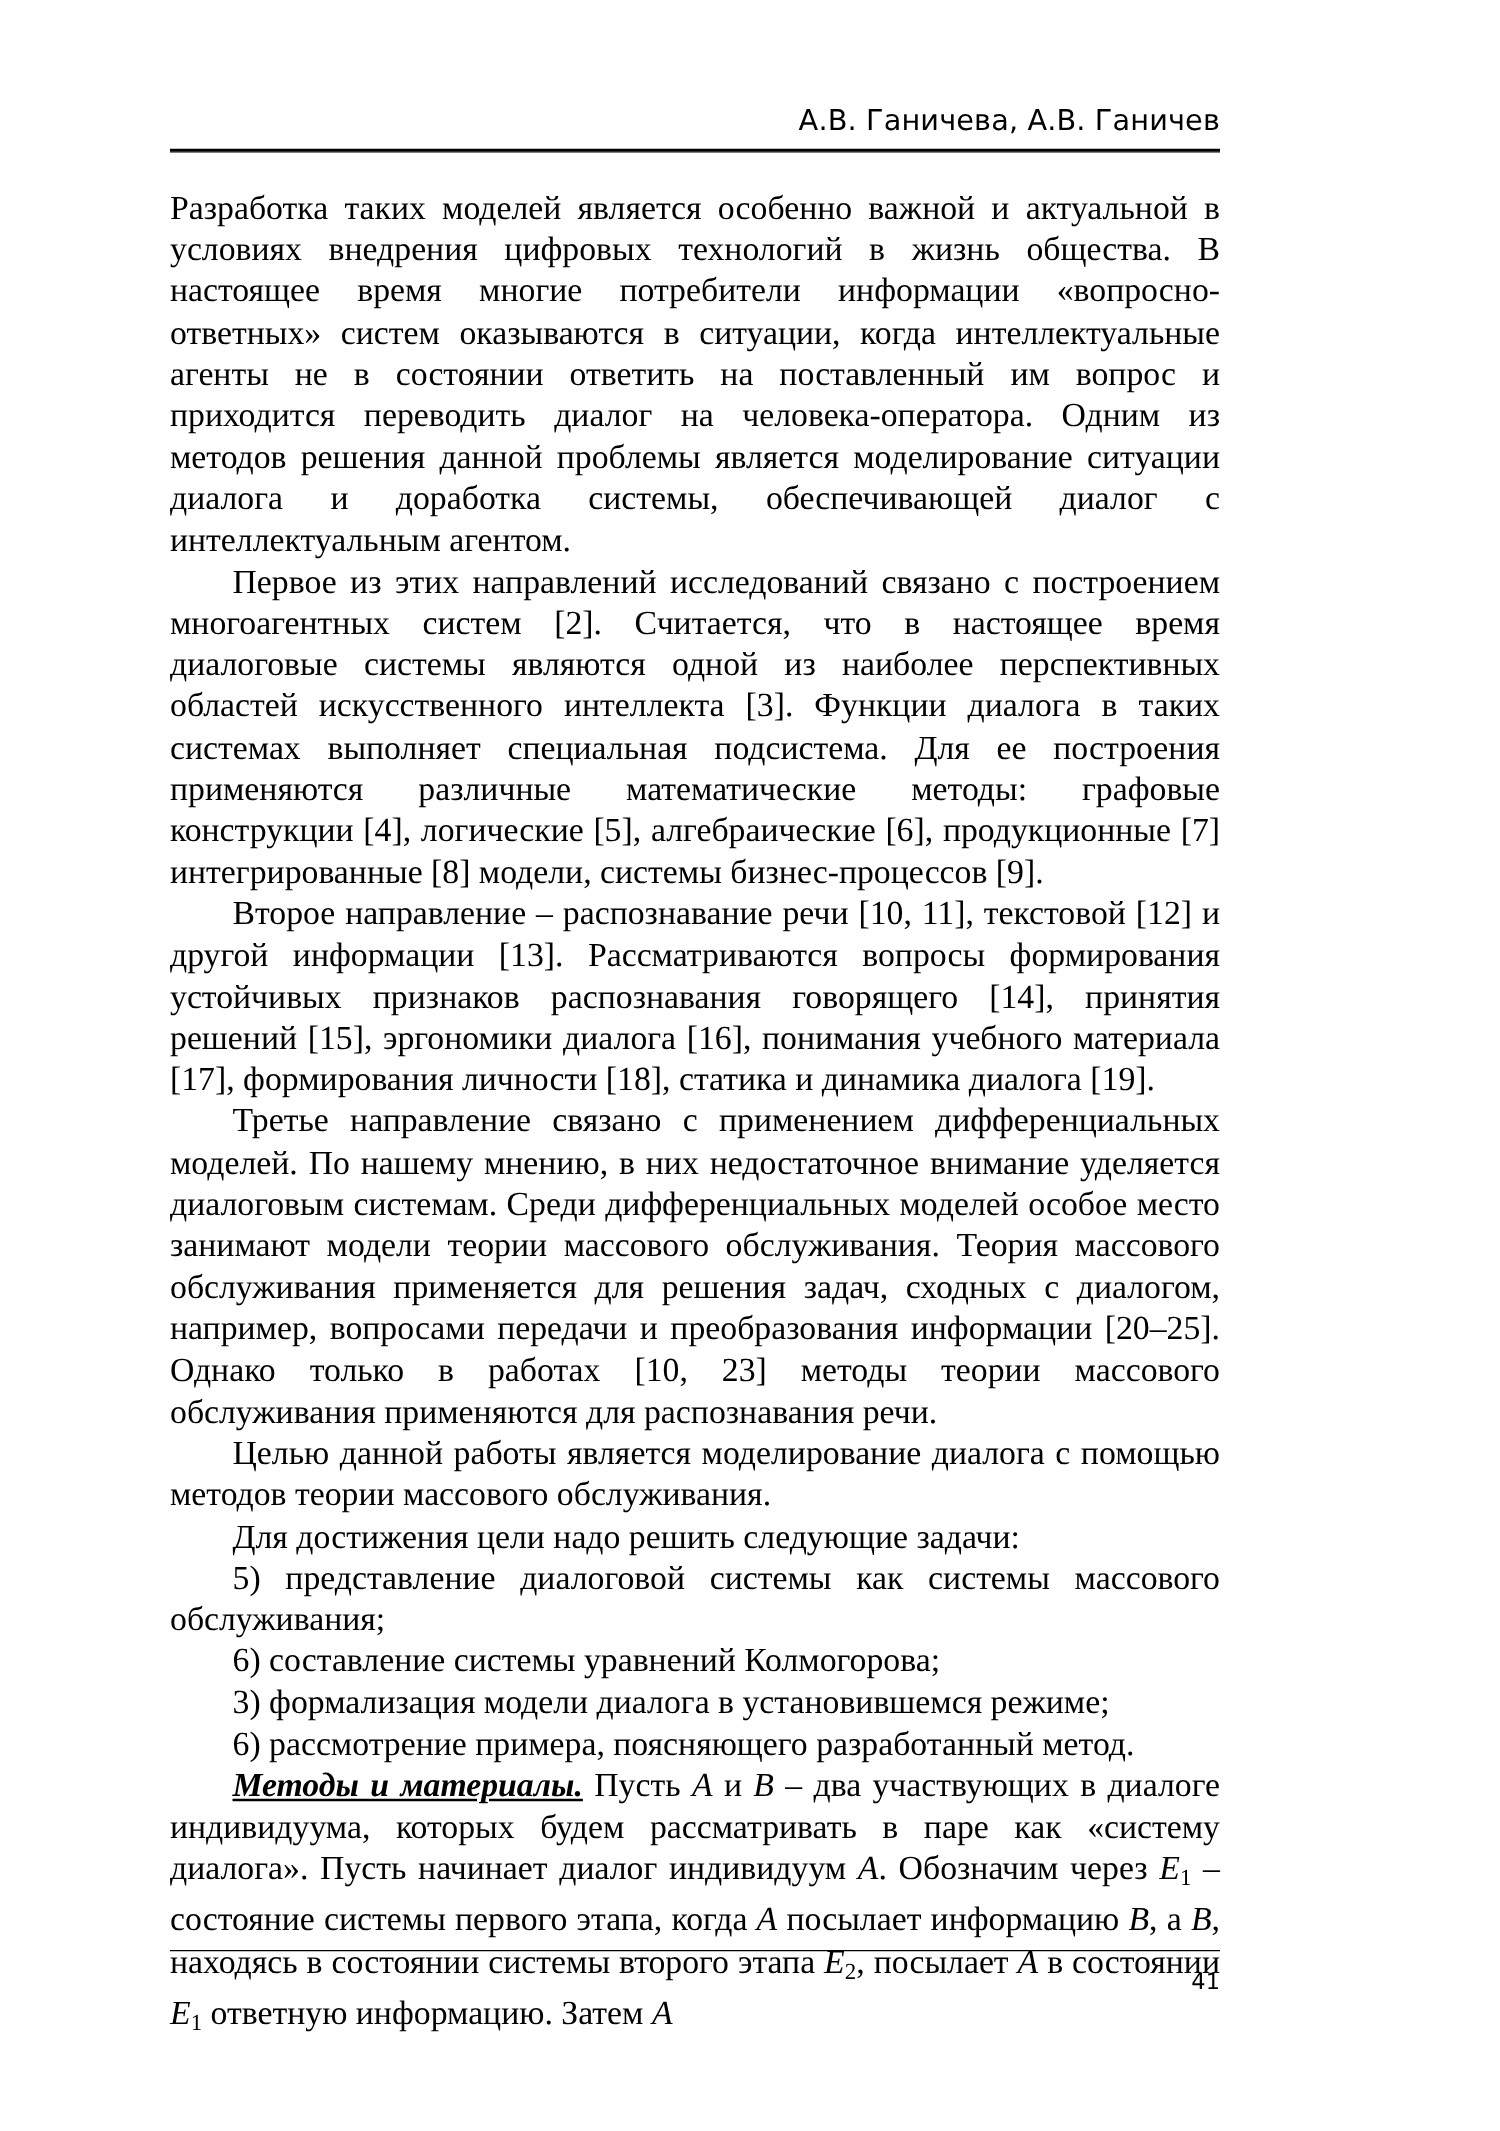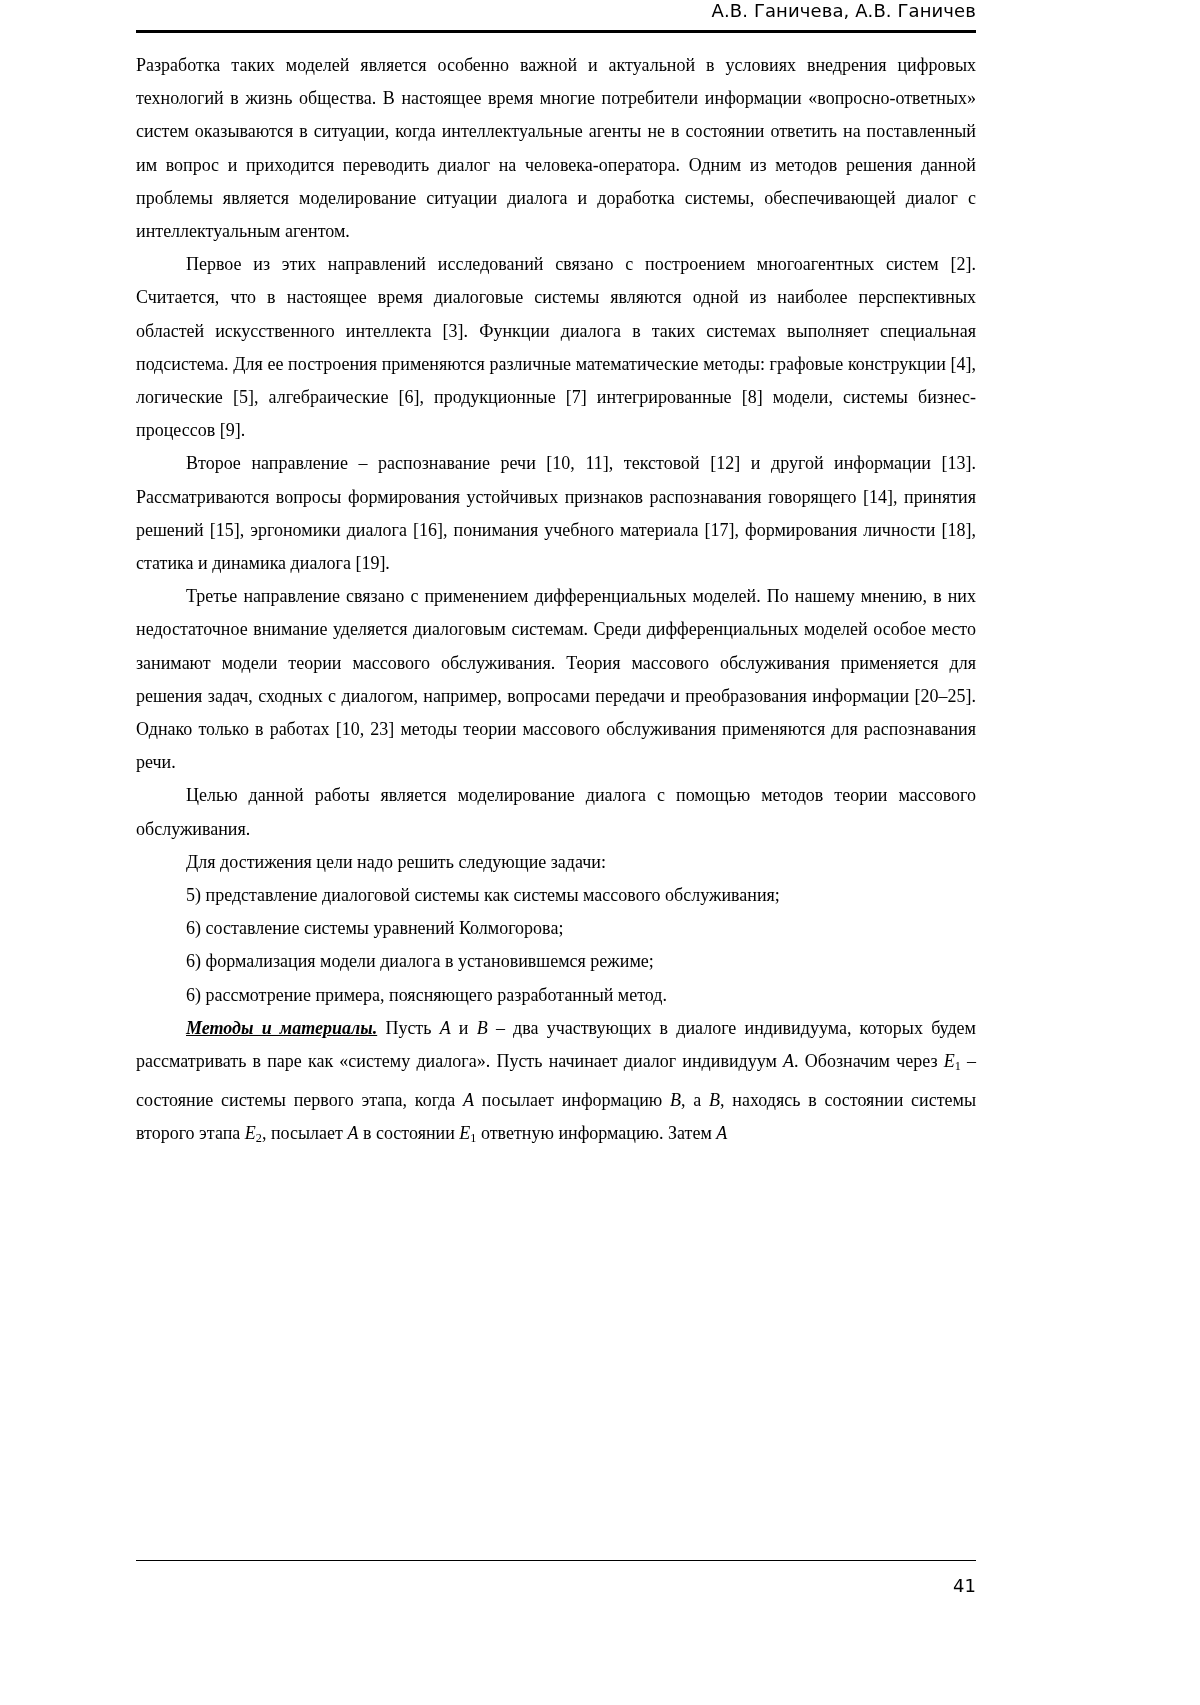--- a/index.html
+++ b/index.html
@@ -20,36 +20,37 @@
     box-sizing: border-box;
     padding: 0;
   }
   .content {
     position: absolute;
     left: 136px;
     top: 0;
     width: 840px;
   }
   .running-head {
+    margin-top: 84px;
     text-align: right;
     font-family: "DejaVu Sans", sans-serif;
-    font-size: 18px;
+    font-size: 23px;
     letter-spacing: 0.1px;
     color: #000;
   }
   .rule-top {
     margin-top: 9px;
     border-top: 2.2px solid #000;
     border-bottom: 1px solid #000;
     height: 3px;
     box-sizing: border-box;
   }
   .body-text {
-    margin-top: 16px;
-    font-size: 18px;
+    margin-top: 28px;
+    font-size: 27px;
     line-height: 33.2px;
     text-align: justify;
     text-justify: inter-word;
     hyphens: manual;
   }
   .body-text p {
     margin: 0;
     text-indent: 50px;
   }
   .body-text p.noindent {
@@ -94,21 +95,21 @@
 
     <div class="body-text" id="body-text">
         <p class="noindent">Разработка таких моделей является особенно важной и актуальной в условиях внедрения цифровых технологий в жизнь общества. В настоящее время многие потребители информации «вопросно-ответных» систем оказываются в ситуации, когда интеллектуальные агенты не в состоянии ответить на поставленный им вопрос и приходится переводить диалог на человека-оператора. Одним из методов решения данной проблемы является моделирование ситуации диалога и доработка системы, обеспечивающей диалог с интеллектуальным агентом.</p>
         <p>Первое из этих направлений исследований связано с построением многоагентных систем [2]. Считается, что в настоящее время диалоговые системы являются одной из наиболее перспективных областей искусственного интеллекта [3]. Функции диалога в таких системах выполняет специальная подсистема. Для ее построения применяются различные математические методы: графовые конструкции [4], логические [5], алгебраические [6], продукционные [7] интегрированные [8] модели, системы бизнес-процессов [9].</p>
         <p>Второе направление – распознавание речи [10, 11], текстовой [12] и другой информации [13]. Рассматриваются вопросы формирования устойчивых признаков распознавания говорящего [14], принятия решений [15], эргономики диалога [16], понимания учебного материала [17], формирования личности [18], статика и динамика диалога [19].</p>
         <p>Третье направление связано с применением дифференциальных моделей. По нашему мнению, в них недостаточное внимание уделяется диалоговым системам. Среди дифференциальных моделей особое место занимают модели теории массового обслуживания. Теория массового обслуживания применяется для решения задач, сходных с диалогом, например, вопросами передачи и преобразования информации [20–25]. Однако только в работах [10, 23] методы теории массового обслуживания применяются для распознавания речи.</p>
         <p>Целью данной работы является моделирование диалога с помощью методов теории массового обслуживания.</p>
         <p>Для достижения цели надо решить следующие задачи:</p>
         <p>5) представление диалоговой системы как системы массового обслуживания;</p>
         <p>6) составление системы уравнений Колмогорова;</p>
-        <p>6) формализация модели диалога в установившемся режиме;</p>
+        <p>3) формализация модели диалога в установившемся режиме;</p>
         <p>6) рассмотрение примера, поясняющего разработанный метод.</p>
         <p><span class="runin">Методы и материалы.</span><span> Пусть </span><i>A</i><span> и </span><i>B</i><span> – два участвующих в диалоге индивидуума, которых будем рассматривать в паре как «систему диалога». Пусть начинает диалог индивидуум </span><i>A</i><span>. Обозначим через </span><i>E</i><sub>1</sub><span> – состояние системы первого этапа, когда </span><i>A</i><span> посылает информацию </span><i>B</i><span>, а </span><i>B</i><span>, находясь в состоянии системы второго этапа </span><i>E</i><sub>2</sub><span>, посылает </span><i>A</i><span> в состоянии </span><i>E</i><sub>1</sub><span> ответную информацию. Затем </span><i>A</i></p>
       </div>
 
   </div>
 
   <div class="footer-rule"></div>
   <div class="page-number">41</div>
 
 </div>

